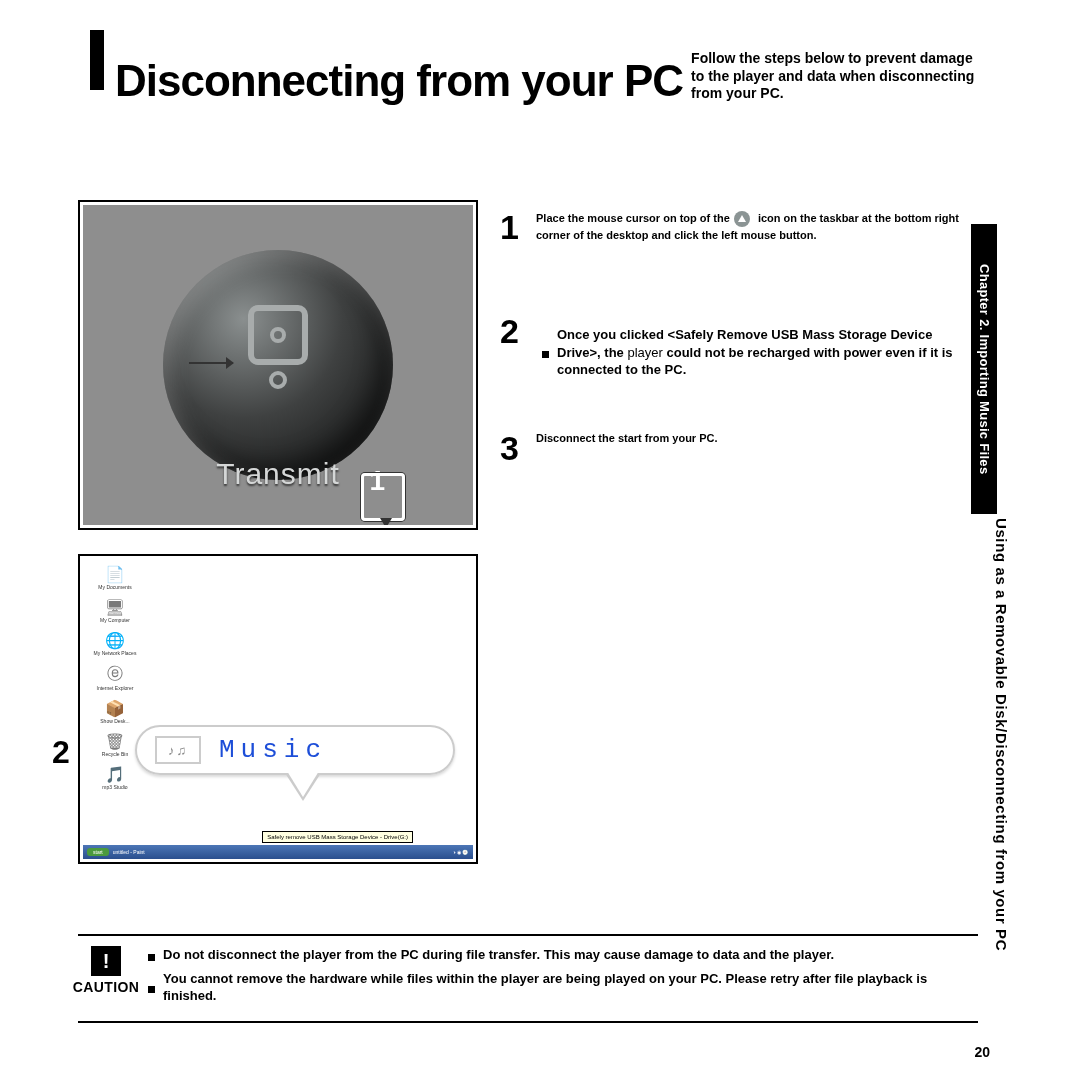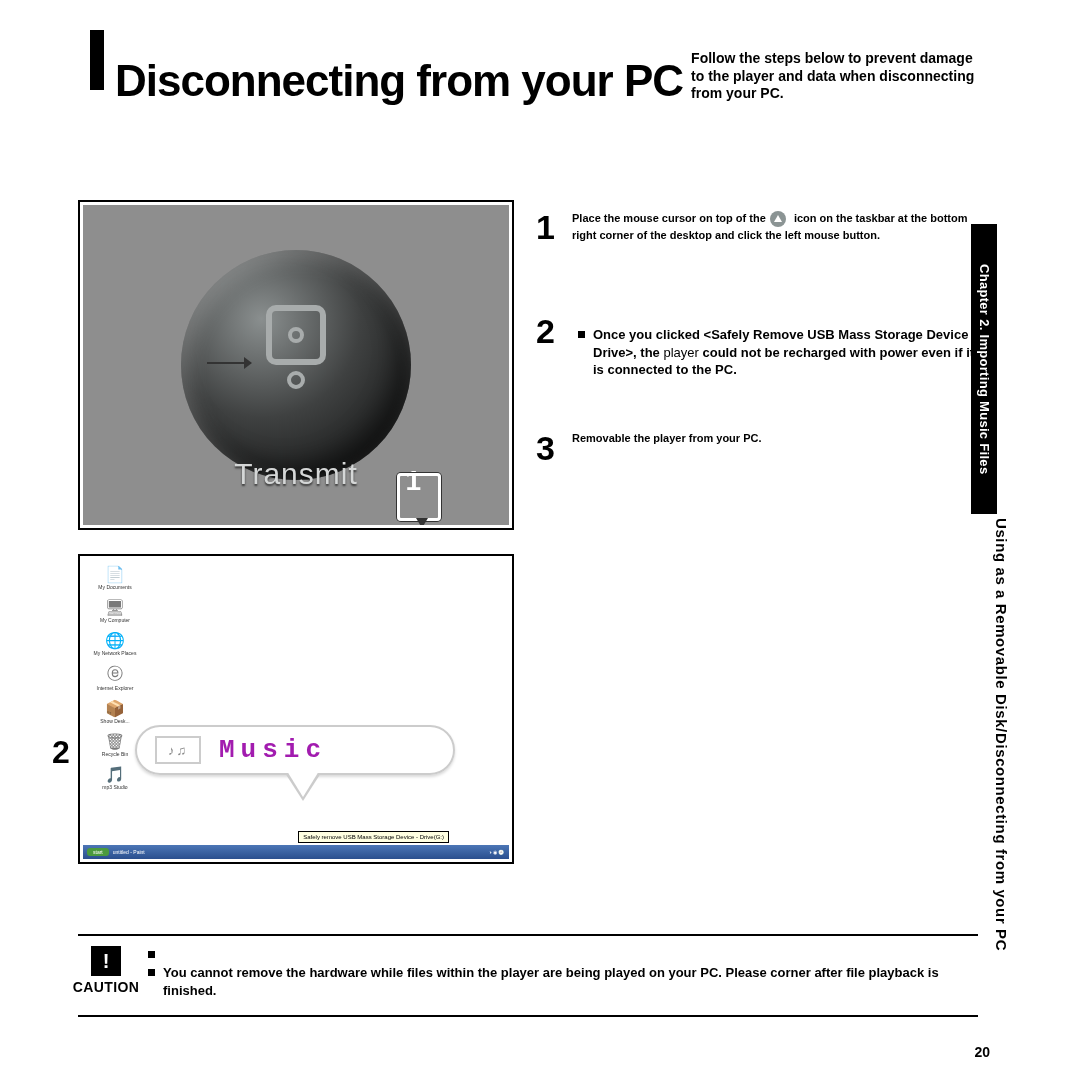--- a/index.html
+++ b/index.html
@@ -2,21 +2,21 @@
 <html><head>
   <meta charset="utf-8">
   <style>
     * { box-sizing: border-box; margin: 0; padding: 0; }
     body { width: 1080px; height: 1080px; background: #fff; font-family: Arial, sans-serif; color: #000; position: relative; overflow: hidden; }
     .vert-bar { position: absolute; left: 90px; top: 30px; width: 14px; height: 60px; background: #000; }
     .title-row { position: absolute; left: 115px; top: 50px; width: 860px; display: flex; align-items: flex-end; }
     .page-title { font-size: 44px; font-weight: 700; letter-spacing: -1px; white-space: nowrap; }
     .subtitle { font-size: 14px; font-weight: 700; line-height: 1.25; padding-left: 8px; padding-bottom: 3px; }
     .content { position: absolute; left: 78px; top: 200px; width: 900px; display: flex; gap: 22px; }
-    .left-col { width: 436px; }
+    .left-col { width: 400px; }
     .figure-box { border: 2px solid #000; padding: 3px; margin-bottom: 24px; background: #fff; }
     .fig1 { width: 100%; height: 320px; background: #8e8e8e; display: flex; flex-direction: column; align-items: center; justify-content: center; position: relative; overflow: hidden; }
     .round { width: 230px; height: 230px; border-radius: 50%; background: radial-gradient(circle at 35% 30%, #8a8f8f 0%, #3f4141 45%, #1a1b1b 80%); box-shadow: inset 6px 8px 20px rgba(255,255,255,0.25), inset -12px -14px 24px rgba(0,0,0,0.45); display: flex; align-items: center; justify-content: center; position: relative; }
     .device-ico { width: 90px; height: 120px; display: flex; flex-direction: column; align-items: center; }
     .dev-top { width: 60px; height: 60px; border: 6px solid #a8acac; border-radius: 10px; background: transparent; display: flex; align-items: center; justify-content: center; margin-bottom: 6px; }
     .dev-eye { width: 16px; height: 16px; border-radius: 50%; border: 4px solid #a8acac; }
     .dev-bot { width: 18px; height: 18px; border-radius: 50%; border: 4px solid #a8acac; }
     .arrow-line { position: absolute; left: 26px; top: 112px; width: 44px; height: 2px; background: #333; }
     .arrow-line:after { content: ''; position: absolute; right: -1px; top: -5px; border-left: 8px solid #333; border-top: 6px solid transparent; border-bottom: 6px solid transparent; }
     .transmit { position: absolute; bottom: 34px; font-family: 'Arial Black', sans-serif; font-size: 30px; color: #d5d7d7; letter-spacing: 1px; text-shadow: 0 2px 2px rgba(0,0,0,.6); }
@@ -24,35 +24,35 @@
     .callout1 { position: absolute; bottom: 4px; right: 68px; width: 44px; height: 48px; border: 3px solid #fff; border-radius: 4px; box-shadow: 0 0 0 1px #333; }
     .callout1:after { content: ''; position: absolute; left: 16px; bottom: -10px; border-top: 10px solid #333; border-left: 6px solid transparent; border-right: 6px solid transparent; }
     .fig2-wrap { position: relative; }
     .fig2-num { position: absolute; left: -26px; top: 180px; font-size: 32px; font-weight: 800; }
     .fig2 { width: 100%; height: 300px; background: #fff; position: relative; }
     .desktop-icons { position: absolute; left: 8px; top: 6px; display: flex; flex-direction: column; gap: 8px; }
     .desk-icon { width: 48px; display: flex; flex-direction: column; align-items: center; font-size: 5px; color: #333; }
     .desk-icon .gl { font-size: 16px; color: #7a7a7a; }
     .music-callout { position: absolute; left: 52px; top: 166px; width: 320px; height: 50px; border: 2px solid #ccc; border-radius: 28px; background: rgba(255,255,255,0.95); display: flex; align-items: center; padding: 0 18px; gap: 18px; box-shadow: 0 2px 3px rgba(0,0,0,.15); }
     .music-ico { width: 46px; height: 28px; border: 2px solid #ccc; display: inline-flex; align-items: center; justify-content: center; font-size: 13px; color: #888; letter-spacing: 2px; font-weight: 700; }
-    .music-text { font-family: 'Courier New', monospace; font-size: 26px; font-weight: 700; letter-spacing: 6px; color: #a21caf; }
+    .music-text { font-family: 'Courier New', monospace; font-size: 26px; font-weight: 400; letter-spacing: 6px; color: #1d4ed8; }
     .music-callout:after { content: ''; position: absolute; left: 148px; bottom: -28px; border-top: 28px solid #ccc; border-left: 18px solid transparent; border-right: 18px solid transparent; }
     .music-callout:before { content: ''; position: absolute; left: 150px; bottom: -24px; border-top: 26px solid #fff; border-left: 16px solid transparent; border-right: 16px solid transparent; z-index: 1; }
     .taskbar { position: absolute; left: 0; bottom: 0; width: 100%; height: 14px; background: linear-gradient(to bottom, #4c76b6, #2a4f8e); display: flex; align-items: center; justify-content: space-between; font-size: 5px; color: #fff; padding: 0 4px; }
     .tb-left { display: flex; gap: 4px; align-items: center; }
     .tb-start { background: #4b9a3e; padding: 1px 6px; border-radius: 3px; }
     .tb-tooltip { position: absolute; right: 60px; bottom: 16px; background: #ffffe1; border: 1px solid #000; font-size: 6px; padding: 2px 4px; color: #000; }
     .right-col { flex: 1; padding-top: 10px; }
     .step { display: flex; gap: 12px; margin-bottom: 40px; }
     .step-num { font-size: 34px; font-weight: 800; line-height: 1; min-width: 24px; }
     .step-body { flex: 1; }
     .step-main { font-size: 11px; font-weight: 700; line-height: 1.35; }
     .inline-icon { display: inline-flex; vertical-align: middle; width: 18px; height: 18px; margin-right: 4px; align-items: center; justify-content: center; color: #5f6b6b; }
     .bullet-list { margin-top: 12px; padding-left: 6px; }
-    .bullet { display: flex; gap: 8px; font-size: 13px; line-height: 1.35; margin-bottom: 6px; }
+    .bullet { display: flex; gap: 8px; font-size: 13px; line-height: 1.35; margin-bottom: 6px; align-items: center; }
     .bullet .sq { width: 7px; height: 7px; background: #000; margin-top: 5px; flex-shrink: 0; }
     .bullet .bt { font-weight: 700; }
     .bullet .bt .nobold { font-weight: 400; }
     .caution-area { position: absolute; left: 78px; top: 934px; width: 900px; }
     .caution-rule { height: 2px; background: #000; margin-bottom: 10px; }
     .caution-row { display: flex; gap: 14px; align-items: flex-start; }
     .caution-badge { display: flex; flex-direction: column; align-items: center; width: 56px; }
     .exclaim-box { width: 30px; height: 30px; background: #000; color: #fff; display: flex; align-items: center; justify-content: center; font-size: 20px; font-weight: 800; }
     .caution-label { font-size: 14px; font-weight: 700; margin-top: 3px; letter-spacing: 0.4px; }
     .caution-bullets { flex: 1; }
@@ -179,39 +179,40 @@
               <span>Once you clicked &lt;Safely Remove USB Mass Storage Device Drive&gt;, the </span><span class="nobold">player</span><span> could not be recharged with power even if it is connected to the PC.</span>
             </span>
           </div>
         </div>
       </div>
     </div>
 
     <div class="step" style="margin-top: 46px">
       <div class="step-num">3</div>
       <div class="step-body">
-        <div class="step-main">Removable the player from your PC.</div>
+        <div class="step-main">Disconnect the start from your PC.</div>
       </div>
     </div>
   </div>
 </div>
 
 <div class="caution-area">
   <div class="caution-rule"></div>
   <div class="caution-row">
     <div class="caution-badge">
       <div class="exclaim-box">!</div>
       <div class="caution-label">CAUTION</div>
     </div>
     <div class="caution-bullets" id="caution-bullets">
         <div class="bullet">
           <span class="sq"></span>
+          <span class="bt">Do not disconnect the player from the PC during file transfer. This may cause damage to data and the player.</span>
         </div>
         <div class="bullet">
           <span class="sq"></span>
-          <span class="bt">You cannot remove the hardware while files within the player are being played on your PC. Please corner after file playback is finished.</span>
+          <span class="bt">You cannot remove the hardware while files within the player are being played on your PC. Please retry after file playback is finished.</span>
         </div>
       </div>
   </div>
   <div class="bottom-rule"></div>
 </div>
 
 <div class="page-num">20</div>
 
 </body></html>

